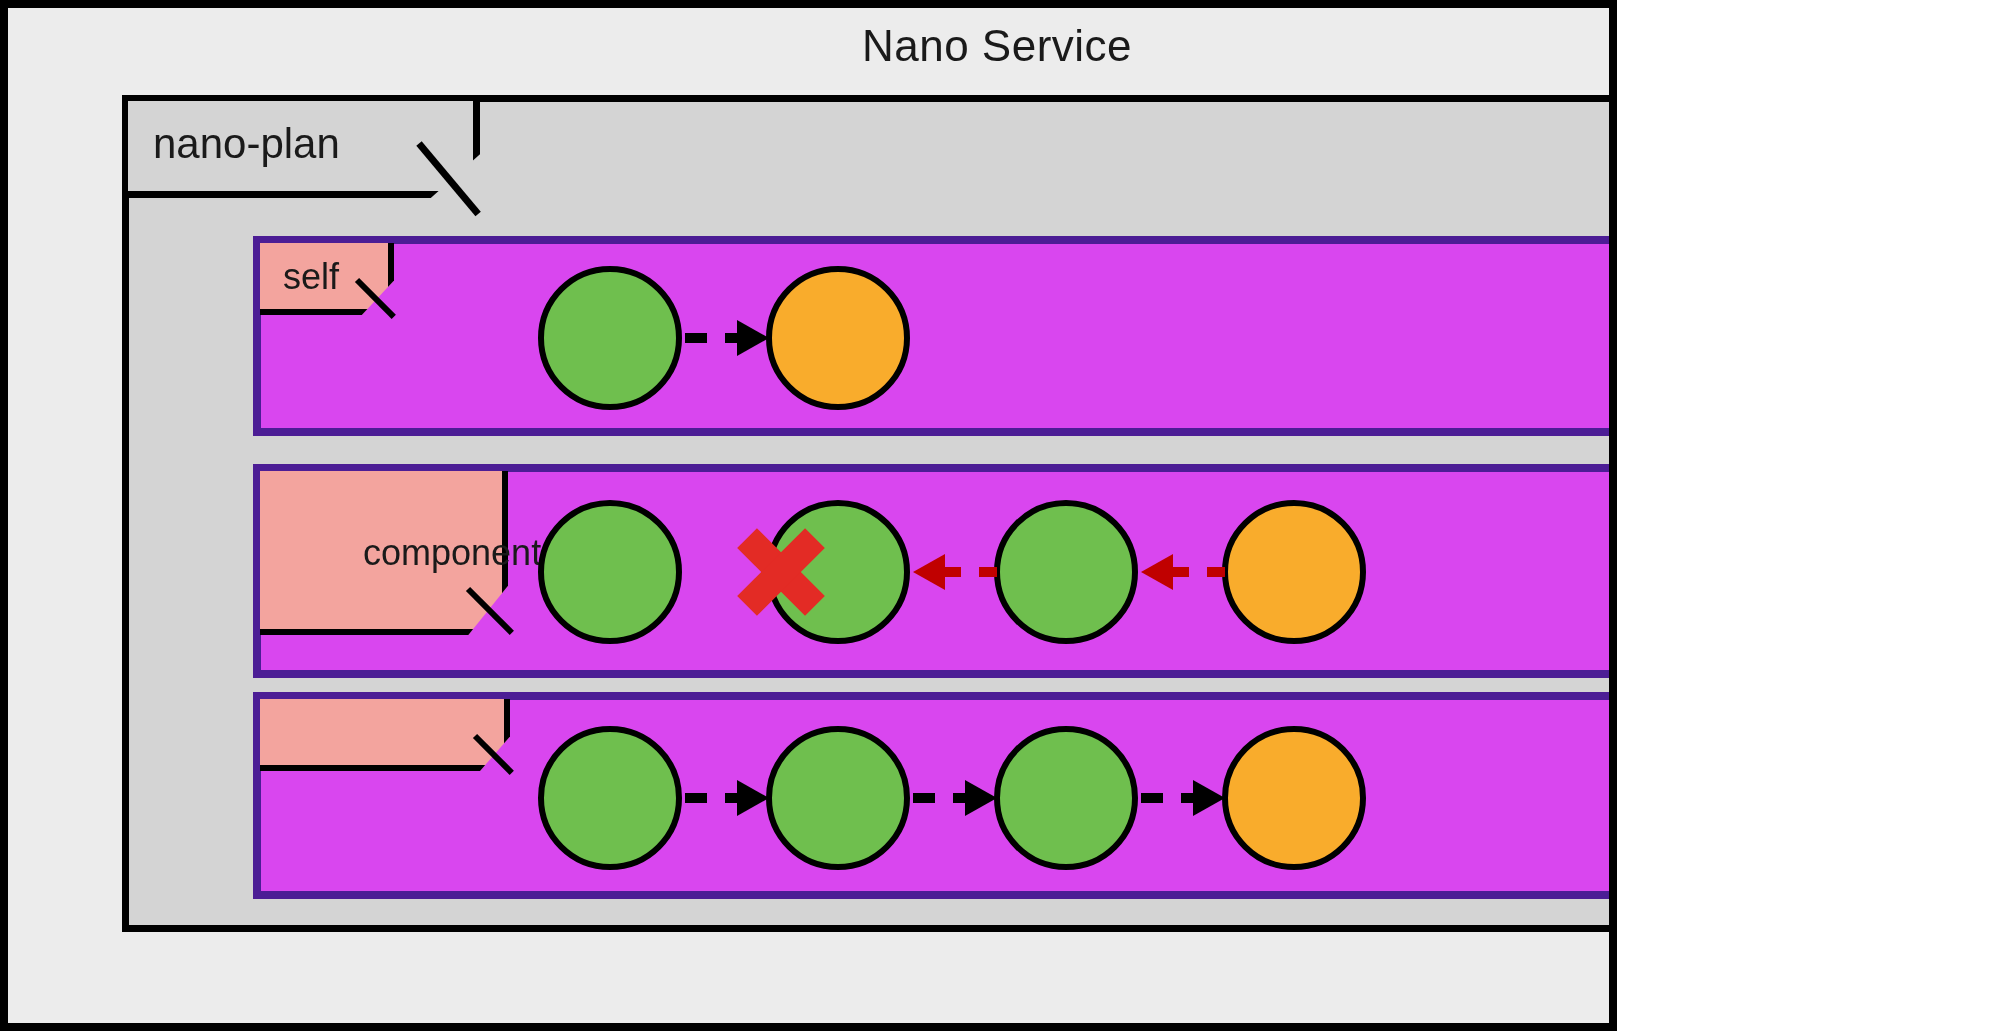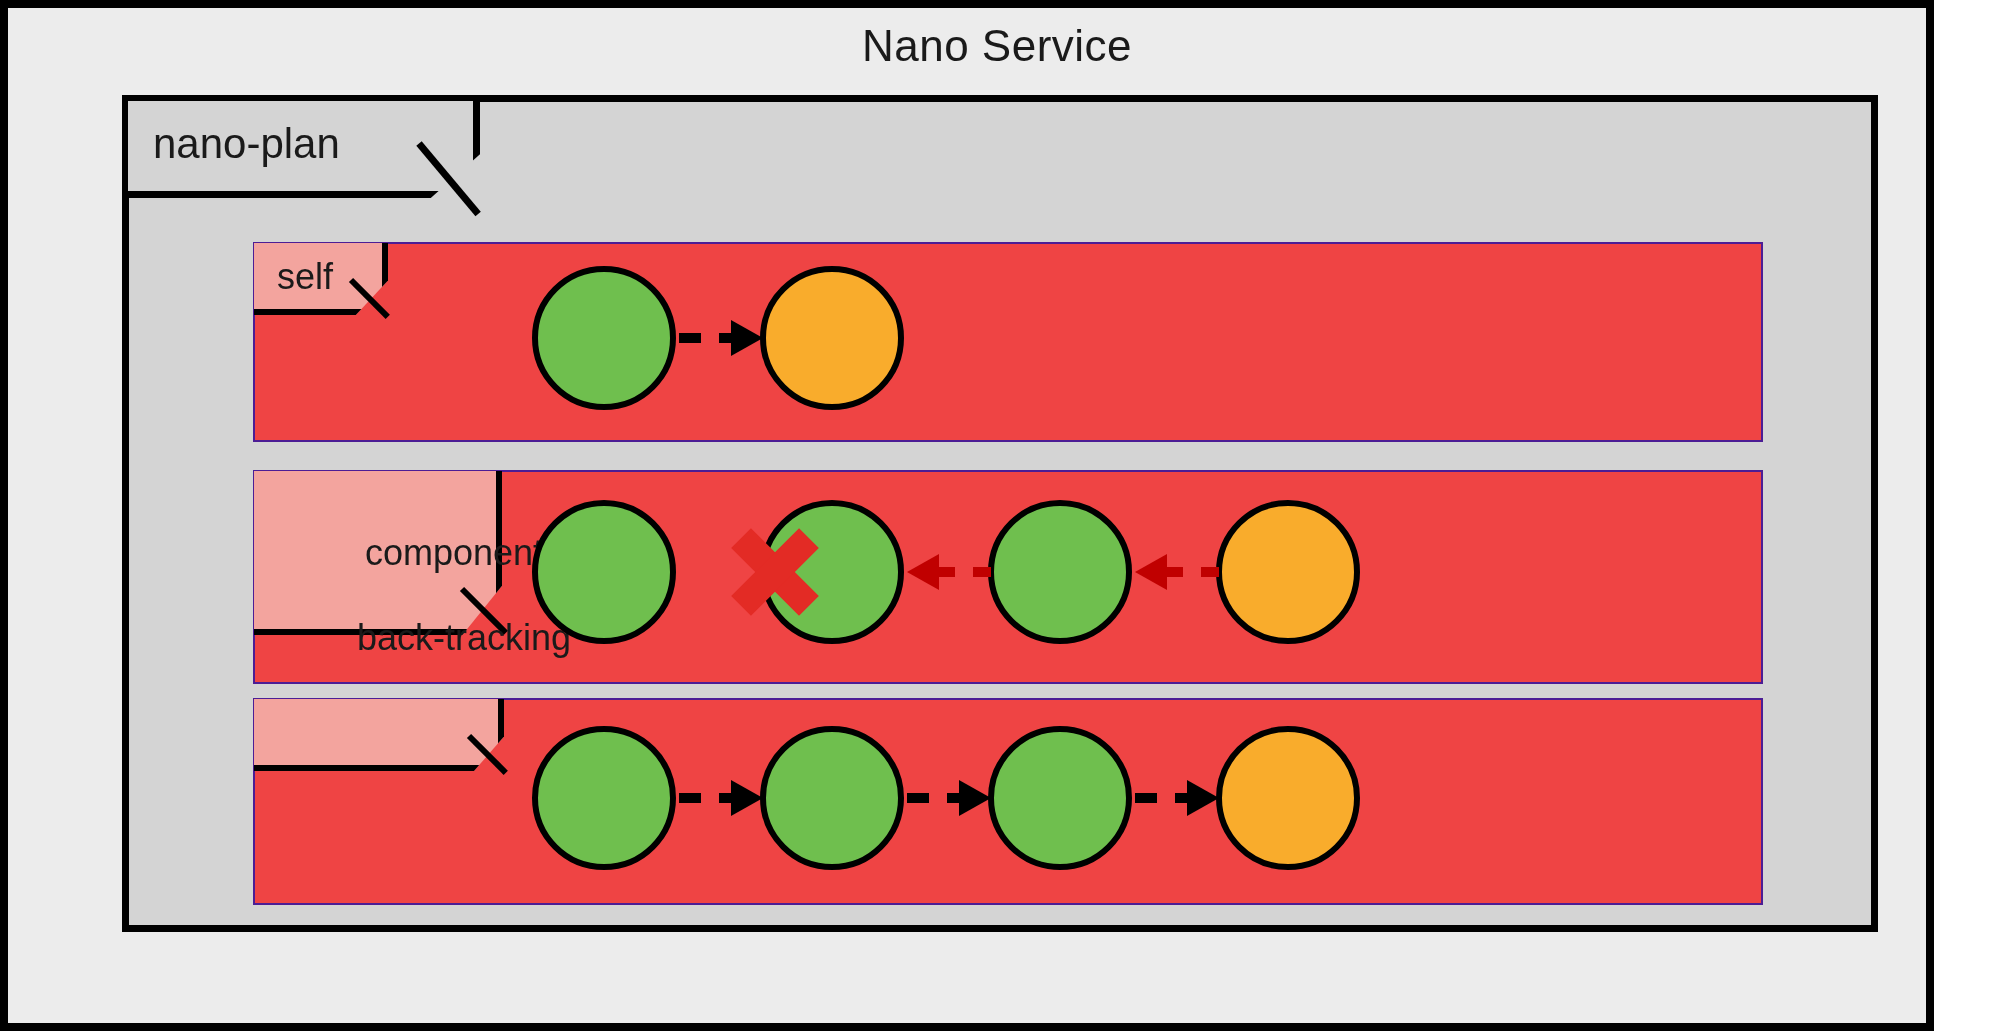--- a/index.html
+++ b/index.html
@@ -3,21 +3,21 @@
 <meta charset="utf-8">
 <title>Nano Service</title>
 <style>
   html, body {
     margin: 0;
     padding: 0;
     background: #ffffff;
   }
   #canvas {
     position: relative;
-    width: 1934px;
+    width: 1617px;
     height: 1031px;
     background: #ECECEC;
     box-sizing: border-box;
     border: 8px solid #000000;
     font-family: "Liberation Sans", "DejaVu Sans", sans-serif;
     overflow: hidden;
   }
 
   
   #page-title {
@@ -35,21 +35,20 @@
   
   #plan-box {
     position: absolute;
     left: 114px;
     top: 87px;
     width: 1756px;
     height: 837px;
     background: #D4D4D4;
     border: 7px solid #000000;
     box-sizing: border-box;
-    text-align: center;
   }
   #plan-tab {
     position: absolute;
     left: -1px;
     top: -1px;
     width: 352px;
     height: 97px;
     background: #D4D4D4;
     border-right: 7px solid #000000;
     border-bottom: 7px solid #000000;
@@ -73,24 +72,23 @@
     left: 24px;
     top: 18px;
     font-size: 42px;
     color: #1a1a1a;
     white-space: nowrap;
   }
 
   
   .lane {
     position: absolute;
-    background: #ef4444;
-    border: 2px solid #4c1d95;
-    box-sizing: border-box;
-    margin-top: 6px;
+    background: #d946ef;
+    border: 8px solid #4c1d95;
+    box-sizing: border-box;
   }
   .lane-tab {
     position: absolute;
     left: -1px;
     top: -1px;
     background: #F3A49E;
     border-right: 6px solid #000000;
     border-bottom: 6px solid #000000;
     box-sizing: border-box;
   }
@@ -205,21 +203,21 @@
     </div>
 
     <div class="lane" style="left:124px; top:362px; width:1510px; height:214px;">
 
       <div class="lane-tab" style="width:248px; height:164px;
                   -webkit-clip-path:polygon(0 0,100% 0,100% 70%,84% 100%,0 100%);
                   clip-path:polygon(0 0,100% 0,100% 70%,84% 100%,0 100%);"></div>
       <div class="lane-tab-notch" style="left:207px; top:114px; width:62px; height:6px;"></div>
       <div class="lane-tab-label" style="left:22px; top:18px;">
         <span>component1</span><br>
-        <span>back-tracking</span><br>
+        <br>
         <span>goal=state2</span>
       </div>
 
       <div class="node green" style="left:277px; top:28px;"></div>
       <div class="node green" style="left:505px; top:28px;"></div>
       <div class="node green" style="left:733px; top:28px;"></div>
       <div class="node orange" style="left:961px; top:28px;"></div>
 
       <div class="arrow left red" style="left:652px; top:95px; width:84px;">
         <div class="shaft"></div>

